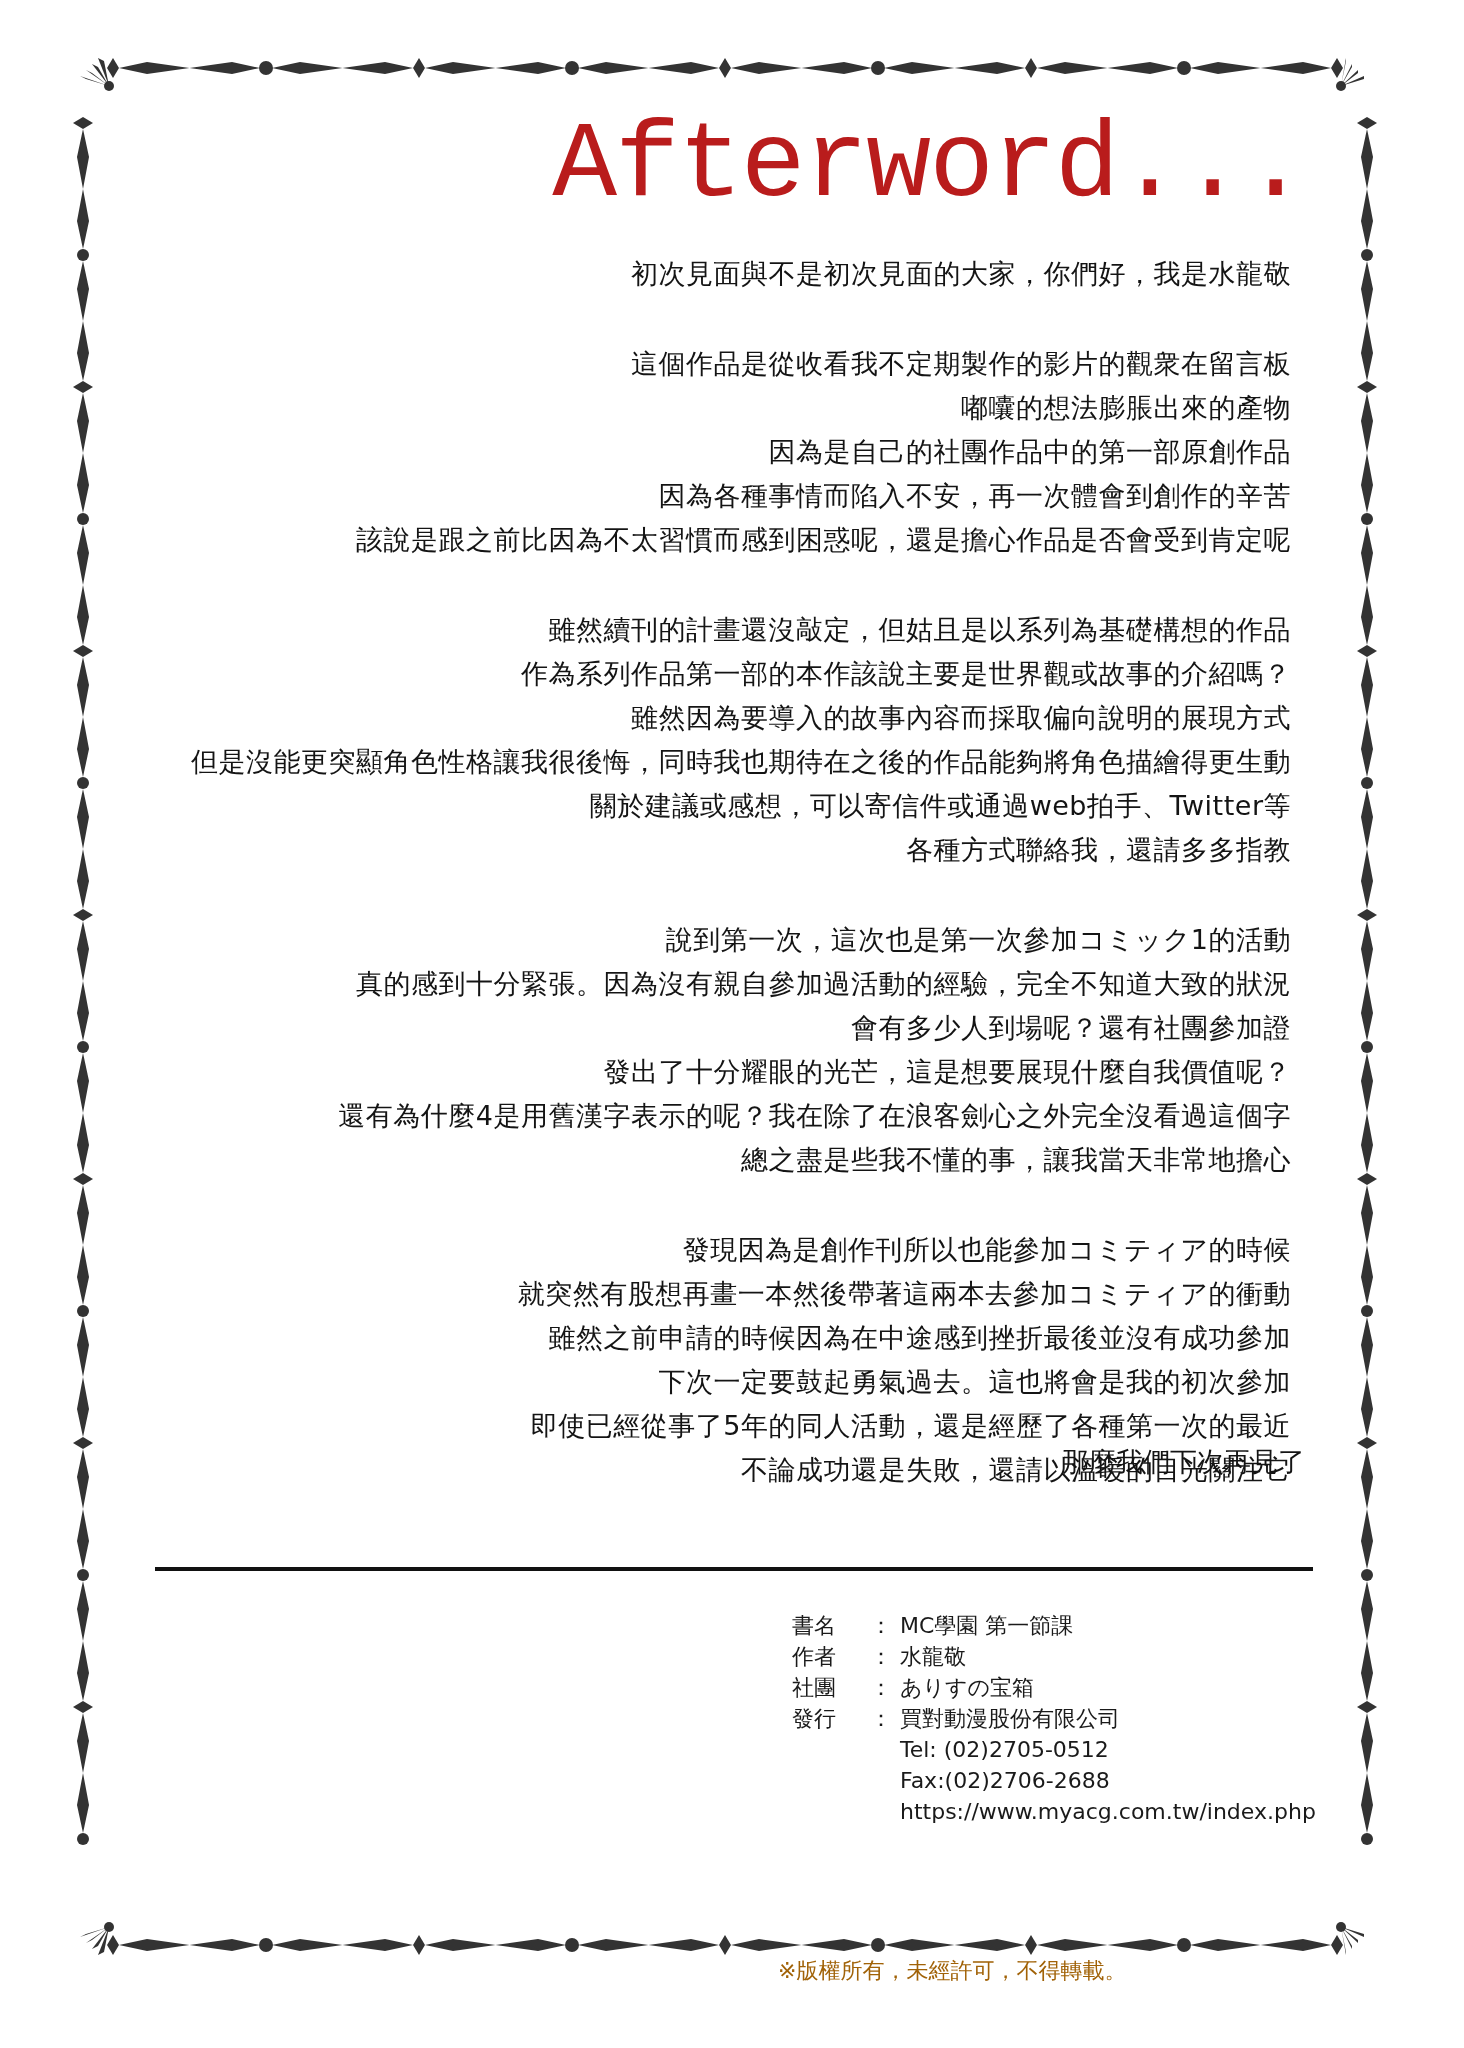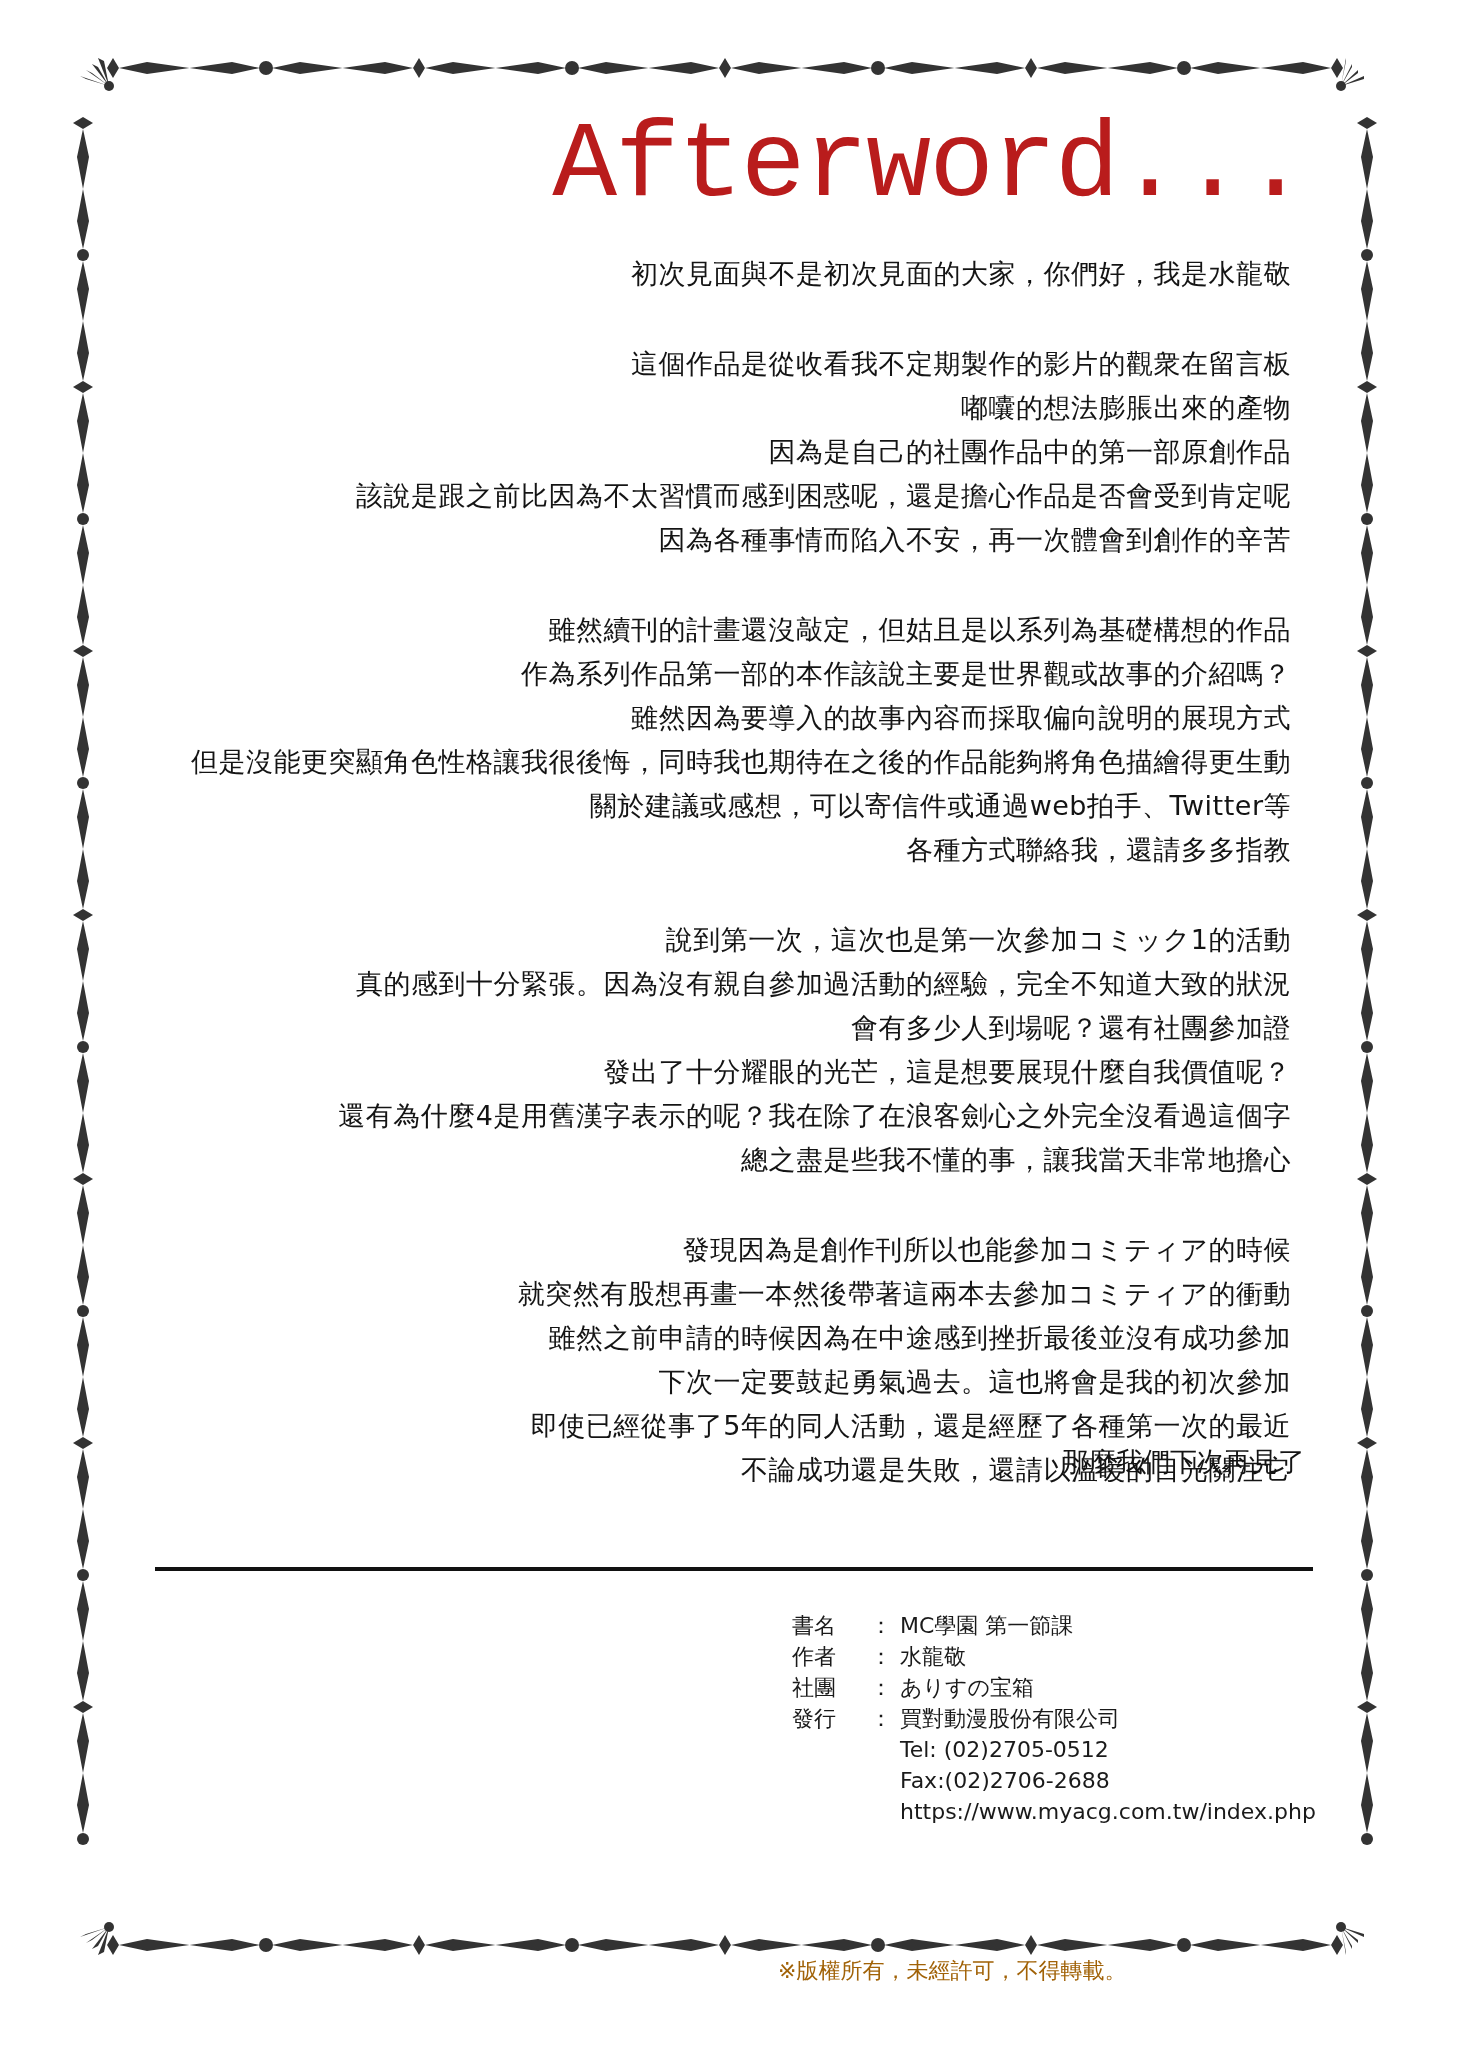--- a/index.html
+++ b/index.html
@@ -179,22 +179,22 @@
 <div class="title">Afterword...</div>
 
 <div class="body-text">
   <div class="para">
     <div class="line">初次見面與不是初次見面的大家，你們好，我是水龍敬</div>
   </div>
   <div class="para">
     <div class="line">這個作品是從收看我不定期製作的影片的觀衆在留言板</div>
     <div class="line">嘟囔的想法膨脹出來的產物</div>
     <div class="line">因為是自己的社團作品中的第一部原創作品</div>
+    <div class="line">因為各種事情而陷入不安，再一次體會到創作的辛苦</div>
     <div class="line">該說是跟之前比因為不太習慣而感到困惑呢，還是擔心作品是否會受到肯定呢</div>
-    <div class="line">因為各種事情而陷入不安，再一次體會到創作的辛苦</div>
   </div>
   <div class="para">
     <div class="line">雖然續刊的計畫還沒敲定，但姑且是以系列為基礎構想的作品</div>
     <div class="line">作為系列作品第一部的本作該說主要是世界觀或故事的介紹嗎？</div>
     <div class="line">雖然因為要導入的故事內容而採取偏向說明的展現方式</div>
     <div class="line">但是沒能更突顯角色性格讓我很後悔，同時我也期待在之後的作品能夠將角色描繪得更生動</div>
     <div class="line">關於建議或感想，可以寄信件或通過web拍手、Twitter等</div>
     <div class="line">各種方式聯絡我，還請多多指教</div>
   </div>
   <div class="para">

